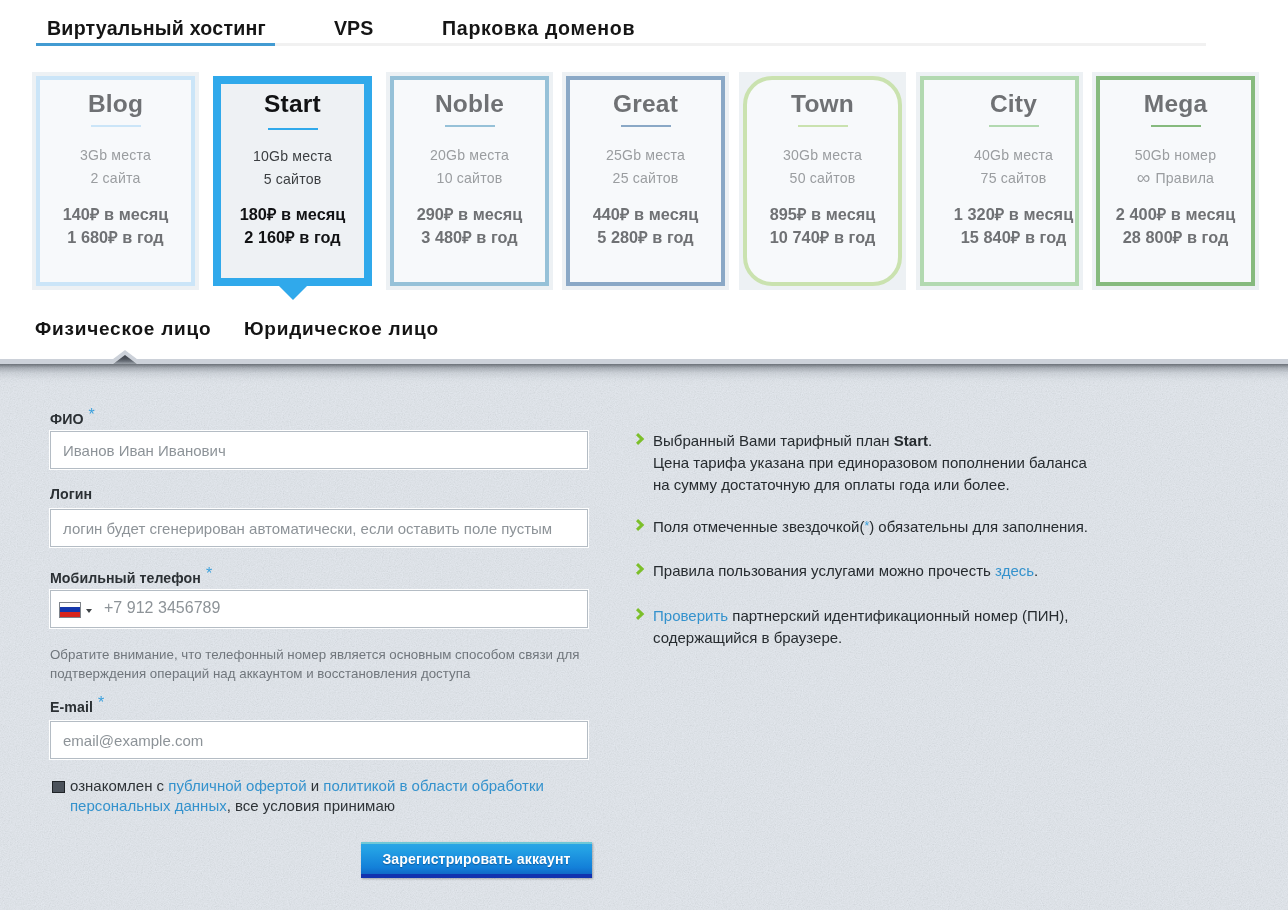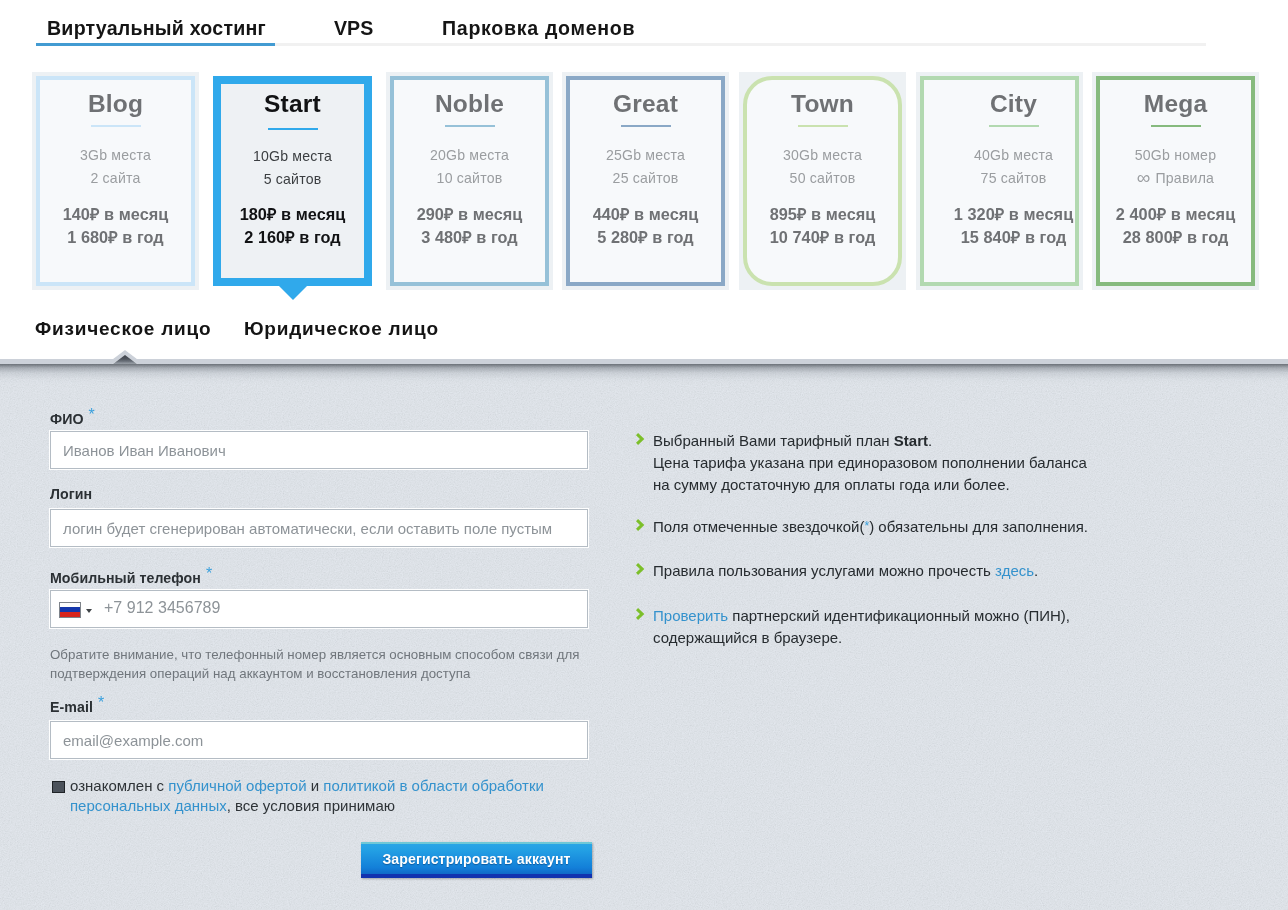--- a/index.html
+++ b/index.html
@@ -292,14 +292,14 @@
         <path d="M2.05 0 L0 2.25 L3.95 6.0 L0 9.75 L2.05 12 L8.3 6.0 Z" fill="#7cbf2a"></path>
       </svg><span>Выбранный Вами тарифный план </span><b>Start</b><span>.</span><br><span>Цена тарифа указана при единоразовом пополнении баланса</span><br><span>на сумму достаточную для оплаты года или более.</span></div>
     <div class="info-item" style="top: 516px;"><svg class="chev" viewBox="0 0 10.5 12">
         <path d="M2.05 0 L0 2.25 L3.95 6.0 L0 9.75 L2.05 12 L8.3 6.0 Z" fill="#7cbf2a"></path>
       </svg><span>Поля отмеченные звездочкой(</span><span style="color: rgb(58, 160, 221); font-size: 12px; position: relative; top: -2px;">*</span><span>) обязательны для заполнения.</span></div>
     <div class="info-item" style="top: 560px;"><svg class="chev" viewBox="0 0 10.5 12">
         <path d="M2.05 0 L0 2.25 L3.95 6.0 L0 9.75 L2.05 12 L8.3 6.0 Z" fill="#7cbf2a"></path>
       </svg><span>Правила пользования услугами можно прочесть </span><a class="lnk" href="#">здесь</a><span>.</span></div>
     <div class="info-item" style="top: 605px;"><svg class="chev" viewBox="0 0 10.5 12">
         <path d="M2.05 0 L0 2.25 L3.95 6.0 L0 9.75 L2.05 12 L8.3 6.0 Z" fill="#7cbf2a"></path>
-      </svg><a class="lnk" href="#">Проверить</a><span> партнерский идентификационный можно (ПИН),</span><br><span>содержащийся в браузере.</span></div>
+      </svg><a class="lnk" href="#">Проверить</a><span> партнерский идентификационный номер (ПИН),</span><br><span>содержащийся в браузере.</span></div>
   </div>
 
 </body></html>

